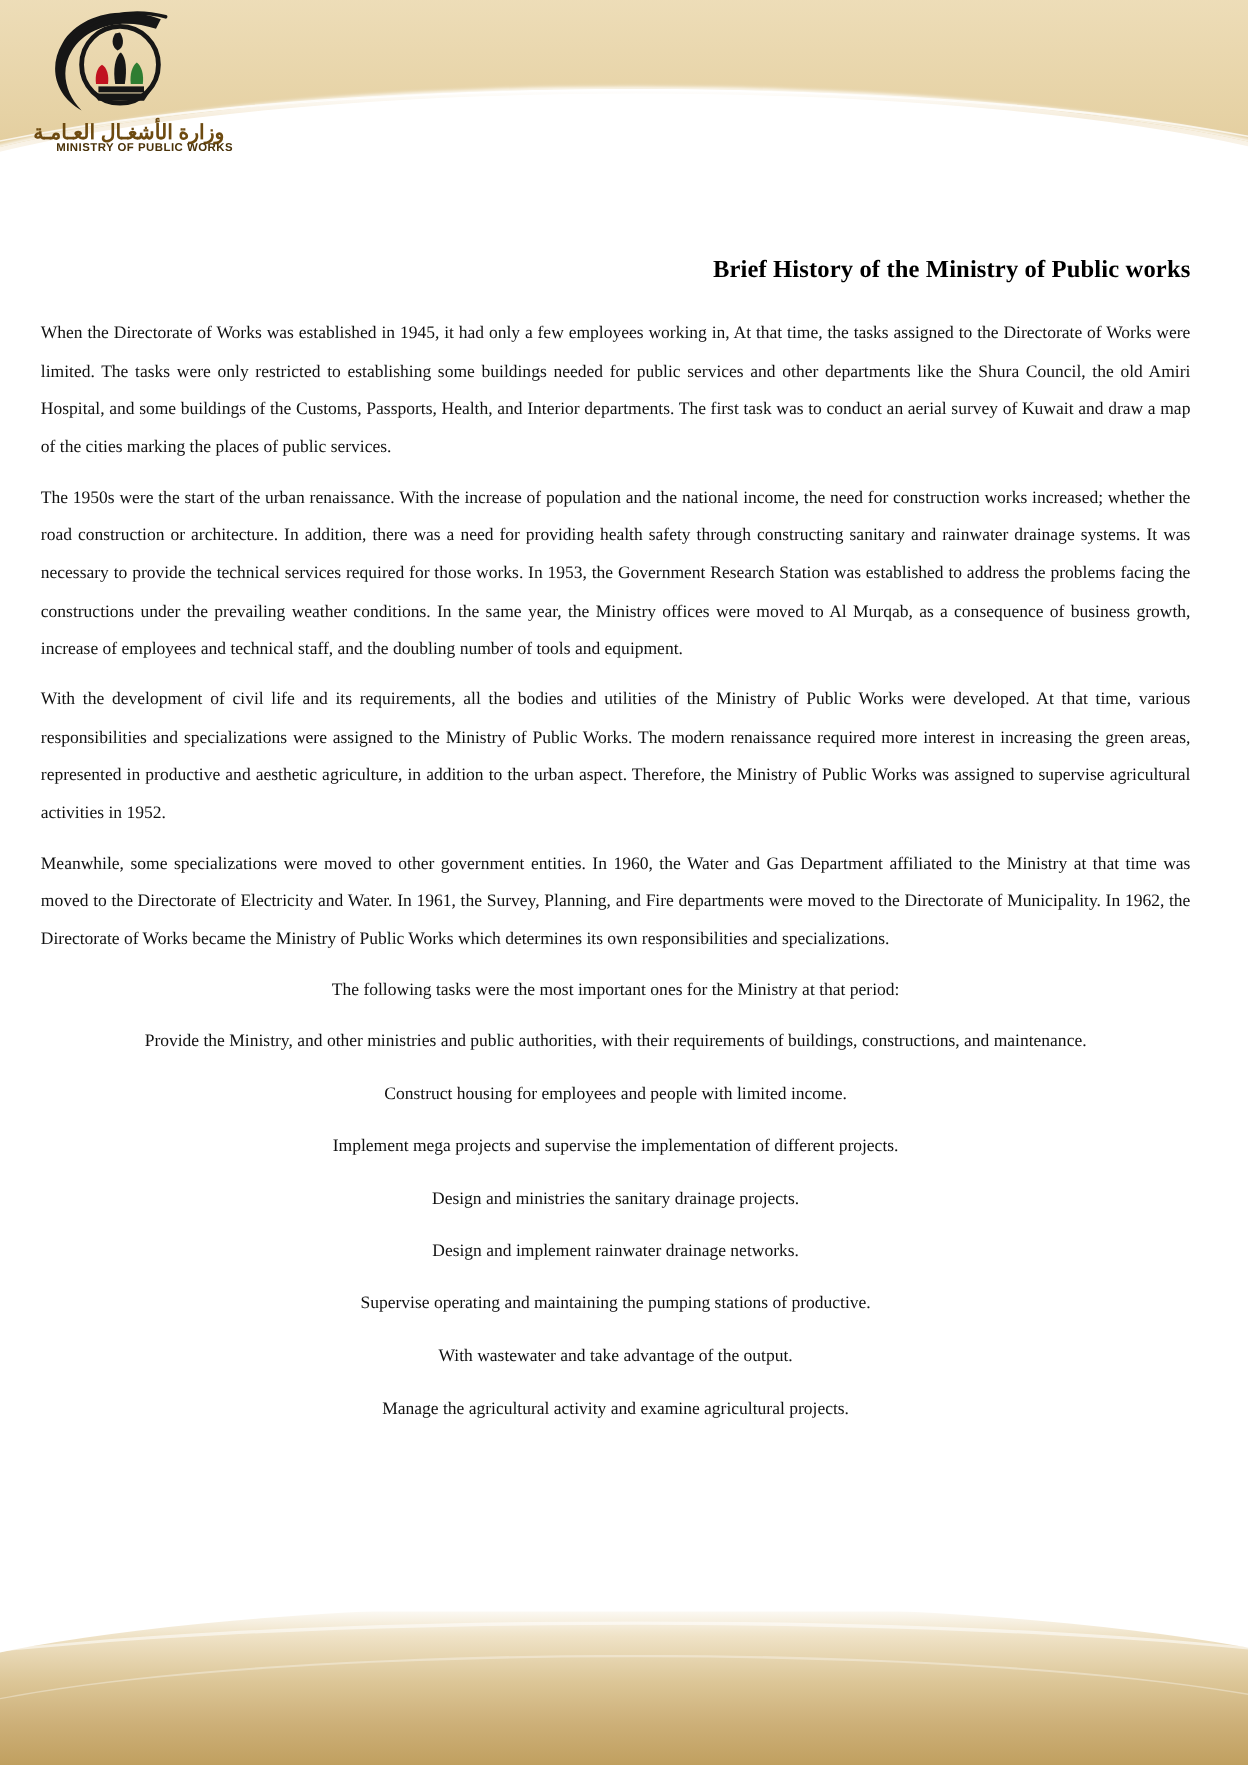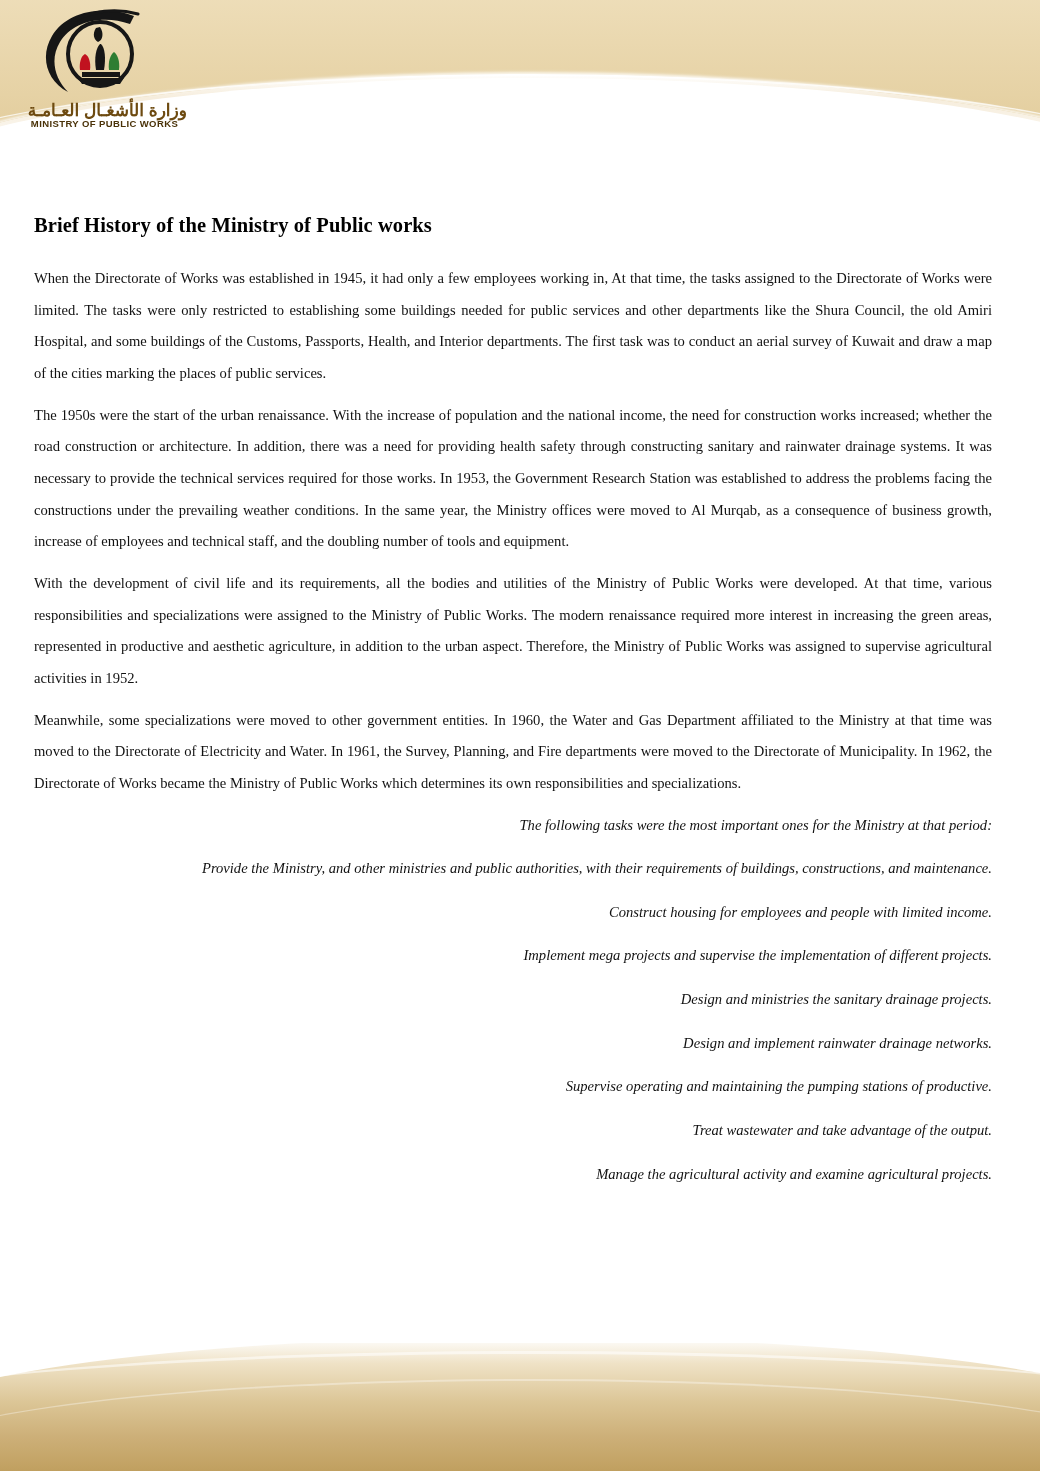--- a/index.html
+++ b/index.html
@@ -101,57 +101,56 @@
     font-family: Liberation Sans, sans-serif;
     font-size: 17px;
     font-weight: bold;
     color: #6d4a10;
     letter-spacing: 0.5px;
     direction: rtl;
   }
   .logo-text-en {
     position: absolute;
     top: 110px;
-    left: 0;
+    left: 16px;
     width: 165px;
     text-align: center;
     font-family: "Liberation Sans", sans-serif;
     font-size: 9.5px;
     font-weight: bold;
     color: #4a3208;
     letter-spacing: 0.4px;
   }
 
   
   .doc {
     position: absolute;
     top: 196px;
     left: 34px;
     width: 958px;
   }
   .doc-title {
-    text-align: left;
+    text-align: right;
     font-size: 20.5px;
     font-weight: bold;
     color: #000;
     margin: 18px 0 26px 0;
     letter-spacing: 0.1px;
   }
   p.para {
     font-size: 14.6px;
     line-height: 2.17;
     color: #111;
     margin: 0 0 10px 0;
     text-align: justify;
     text-justify: inter-word;
   }
   p.para.single {
-    text-align: right;
+    text-align: center;
     margin-bottom: 12px;
-    font-style: italic;
   }
   p.para:last-child {
     margin-bottom: 0;
   }
 
   
   .footer-band {
     position: absolute;
     bottom: 0;
     left: 0;
@@ -235,21 +234,21 @@
   <p class="para">The 1950s were the start of the urban renaissance. With the increase of population and the national income, the need for construction works increased; whether the road construction or architecture. In addition, there was a need for providing health safety through constructing sanitary and rainwater drainage systems. It was necessary to provide the technical services required for those works. In 1953, the Government Research Station was established to address the problems facing the constructions under the prevailing weather conditions. In the same year, the Ministry offices were moved to Al Murqab, as a consequence of business growth, increase of employees and technical staff, and the doubling number of tools and equipment.</p>
   <p class="para">With the development of civil life and its requirements, all the bodies and utilities of the Ministry of Public Works were developed. At that time, various responsibilities and specializations were assigned to the Ministry of Public Works. The modern renaissance required more interest in increasing the green areas, represented in productive and aesthetic agriculture, in addition to the urban aspect. Therefore, the Ministry of Public Works was assigned to supervise agricultural activities in 1952.</p>
   <p class="para">Meanwhile, some specializations were moved to other government entities. In 1960, the Water and Gas Department affiliated to the Ministry at that time was moved to the Directorate of Electricity and Water. In 1961, the Survey, Planning, and Fire departments were moved to the Directorate of Municipality. In 1962, the Directorate of Works became the Ministry of Public Works which determines its own responsibilities and specializations.</p>
   <p class="para single">The following tasks were the most important ones for the Ministry at that period:</p>
   <p class="para single">Provide the Ministry, and other ministries and public authorities, with their requirements of buildings, constructions, and maintenance.</p>
   <p class="para single">Construct housing for employees and people with limited income.</p>
   <p class="para single">Implement mega projects and supervise the implementation of different projects.</p>
   <p class="para single">Design and ministries the sanitary drainage projects.</p>
   <p class="para single">Design and implement rainwater drainage networks.</p>
   <p class="para single">Supervise operating and maintaining the pumping stations of productive.</p>
-  <p class="para single">Treat wastewater and take advantage of the output.</p>
+  <p class="para single">With wastewater and take advantage of the output.</p>
   <p class="para single">Manage the agricultural activity and examine agricultural projects.</p>
 </div>
 
 <div class="footer-band">
   <div class="footer-gold"></div>
   <div class="footer-arc-1"></div>
   <div class="footer-arc-2"></div>
 </div>
 
 </body></html>

